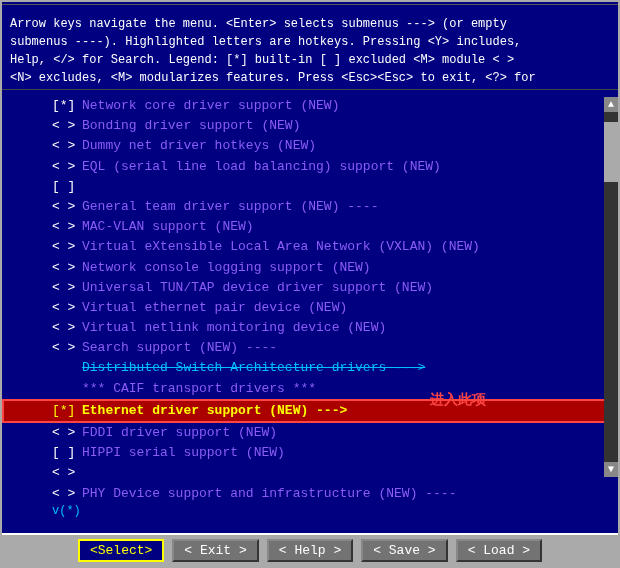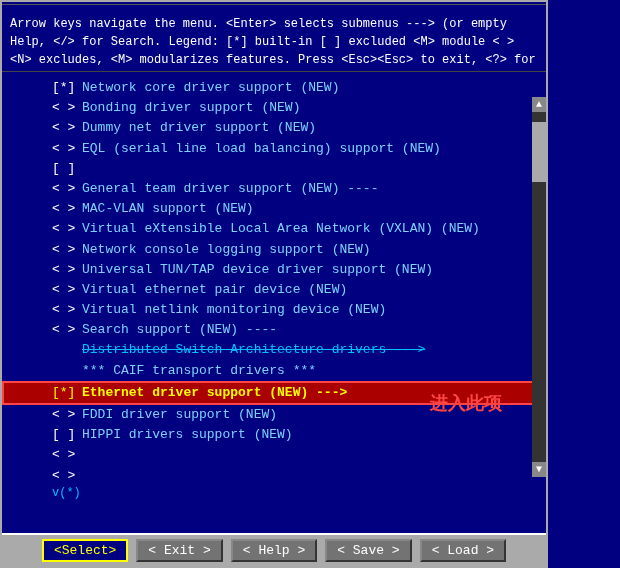--- a/index.html
+++ b/index.html
@@ -5,21 +5,21 @@
     * { margin: 0; padding: 0; box-sizing: border-box; }
     body {
       width: 620px;
       height: 568px;
       background: #000080;
       font-family: 'Courier New', Courier, monospace;
       font-size: 13px;
       overflow: hidden;
     }
     #app {
-      width: 548px;
+      width: 620px;
       height: 568px;
       display: flex;
       flex-direction: column;
       border: 2px solid #aaa;
     }
     #titlebar {
       background: #000080;
       color: #aaa;
       padding: 1px 4px;
       font-size: 12px;
@@ -87,21 +87,21 @@
       display: inline-block;
     }
     .menu-item-highlighted .label {
       color: #ffff00;
       font-weight: bold;
     }
     .strikethrough {
       text-decoration: line-through;
       color: #00bfff;
     }
-    .cyan { color: #7dd3fc; }
+    .cyan { color: #8b5cf6; }
     #chinese-annotation {
       position: absolute;
       left: 430px;
       top: 390px;
       color: #ff4444;
       font-size: 14px;
       font-weight: bold;
     }
     #bottom-nav {
       background: #aaa;
@@ -164,37 +164,38 @@
 </head>
 <body>
 
 <div id="app">
   <div id="titlebar"></div>
   <div id="breadcrumb"></div>
   <div id="main-container">
     <div id="header-box"></div>
     <div id="help-text">
         <div>Arrow keys navigate the menu.  &lt;Enter&gt; selects submenus ---&gt; (or empty</div>
+        <div>submenus ----).  Highlighted letters are hotkeys.  Pressing &lt;Y&gt; includes,</div>
         <div>Help, &lt;/&gt; for Search.  Legend: [*] built-in  [ ] excluded  &lt;M&gt; module  &lt; &gt;</div>
         <div>&lt;N&gt; excludes, &lt;M&gt; modularizes features.  Press &lt;Esc&gt;&lt;Esc&gt; to exit, &lt;?&gt; for</div>
       </div>
     <div id="menu-area">
       <div class="menu-section-title"></div>
 
     <div class="menu-item">
           <span class="bracket">[*]</span>
           <span class="cyan"> Network core driver support (NEW)</span>
         </div>
         <div class="menu-item">
           <span class="bracket">&lt; &gt;</span>
           <span class="cyan"> Bonding driver support (NEW)</span>
         </div>
         <div class="menu-item">
           <span class="bracket">&lt; &gt;</span>
-          <span class="cyan"> Dummy net driver support (NEW)</span>
+          <span class="cyan"> Dummy net driver hotkeys (NEW)</span>
         </div>
         <div class="menu-item">
           <span class="bracket">&lt; &gt;</span>
           <span class="cyan"> EQL (serial line load balancing) support (NEW)</span>
         </div>
         <div class="menu-item">
           <span class="bracket">[ ]</span>
         </div>
         <div class="menu-item">
           <span class="bracket">&lt; &gt;</span>
@@ -239,37 +240,38 @@
         <div class="menu-item-highlighted">
           <span class="bracket">[*]</span>
           <span class="label"> Ethernet driver support (NEW)  ---&gt;</span>
         </div>
         <div class="menu-item">
           <span class="bracket">&lt; &gt;</span>
           <span class="cyan"> FDDI driver support (NEW)</span>
         </div>
         <div class="menu-item">
           <span class="bracket">[ ]</span>
-          <span class="cyan"> HIPPI drivers support (NEW)</span>
-        </div>
-        <div class="menu-item">
-          <span class="bracket">&lt; &gt;</span>
-        </div>
-        <div class="menu-item">
-          <span class="bracket">&lt; &gt;</span>
+          <span class="cyan"> HIPPI serial support (NEW)</span>
+        </div>
+        <div class="menu-item">
+          <span class="bracket">&lt; &gt;</span>
+        </div>
+        <div class="menu-item">
+          <span class="bracket">&lt; &gt;</span>
+          <span class="cyan"> PHY Device support and infrastructure (NEW)  ----</span>
         </div>
         <div class="v-indicator">v(*)</div>
       </div>
     <div id="scrollbar">
       <div class="scroll-arrow">▲</div>
       <div class="scroll-thumb"></div>
       <div class="scroll-arrow" style="margin-top:auto;">▼</div>
     </div>
   </div>
   <div id="bottom-nav">
       <button class="nav-btn selected">&lt;Select&gt;</button>
       <button class="nav-btn">&lt; Exit &gt;</button>
       <button class="nav-btn">&lt; Help &gt;</button>
       <button class="nav-btn">&lt; Save &gt;</button>
       <button class="nav-btn">&lt; Load &gt;</button>
     </div>
-<span id="chinese-annotation" style="position: absolute; left: 430px; color: rgb(255, 68, 68); font-size: 18px; font-weight: bold; font-family: sans-serif; top: 391px;">进入此项</span>
+<span id="chinese-annotation" style="position: absolute; left: 430px; color: rgb(255, 68, 68); font-size: 14px; font-weight: bold; font-family: sans-serif; top: 391px;">进入此项</span>
   </div>
 
 </body></html>

